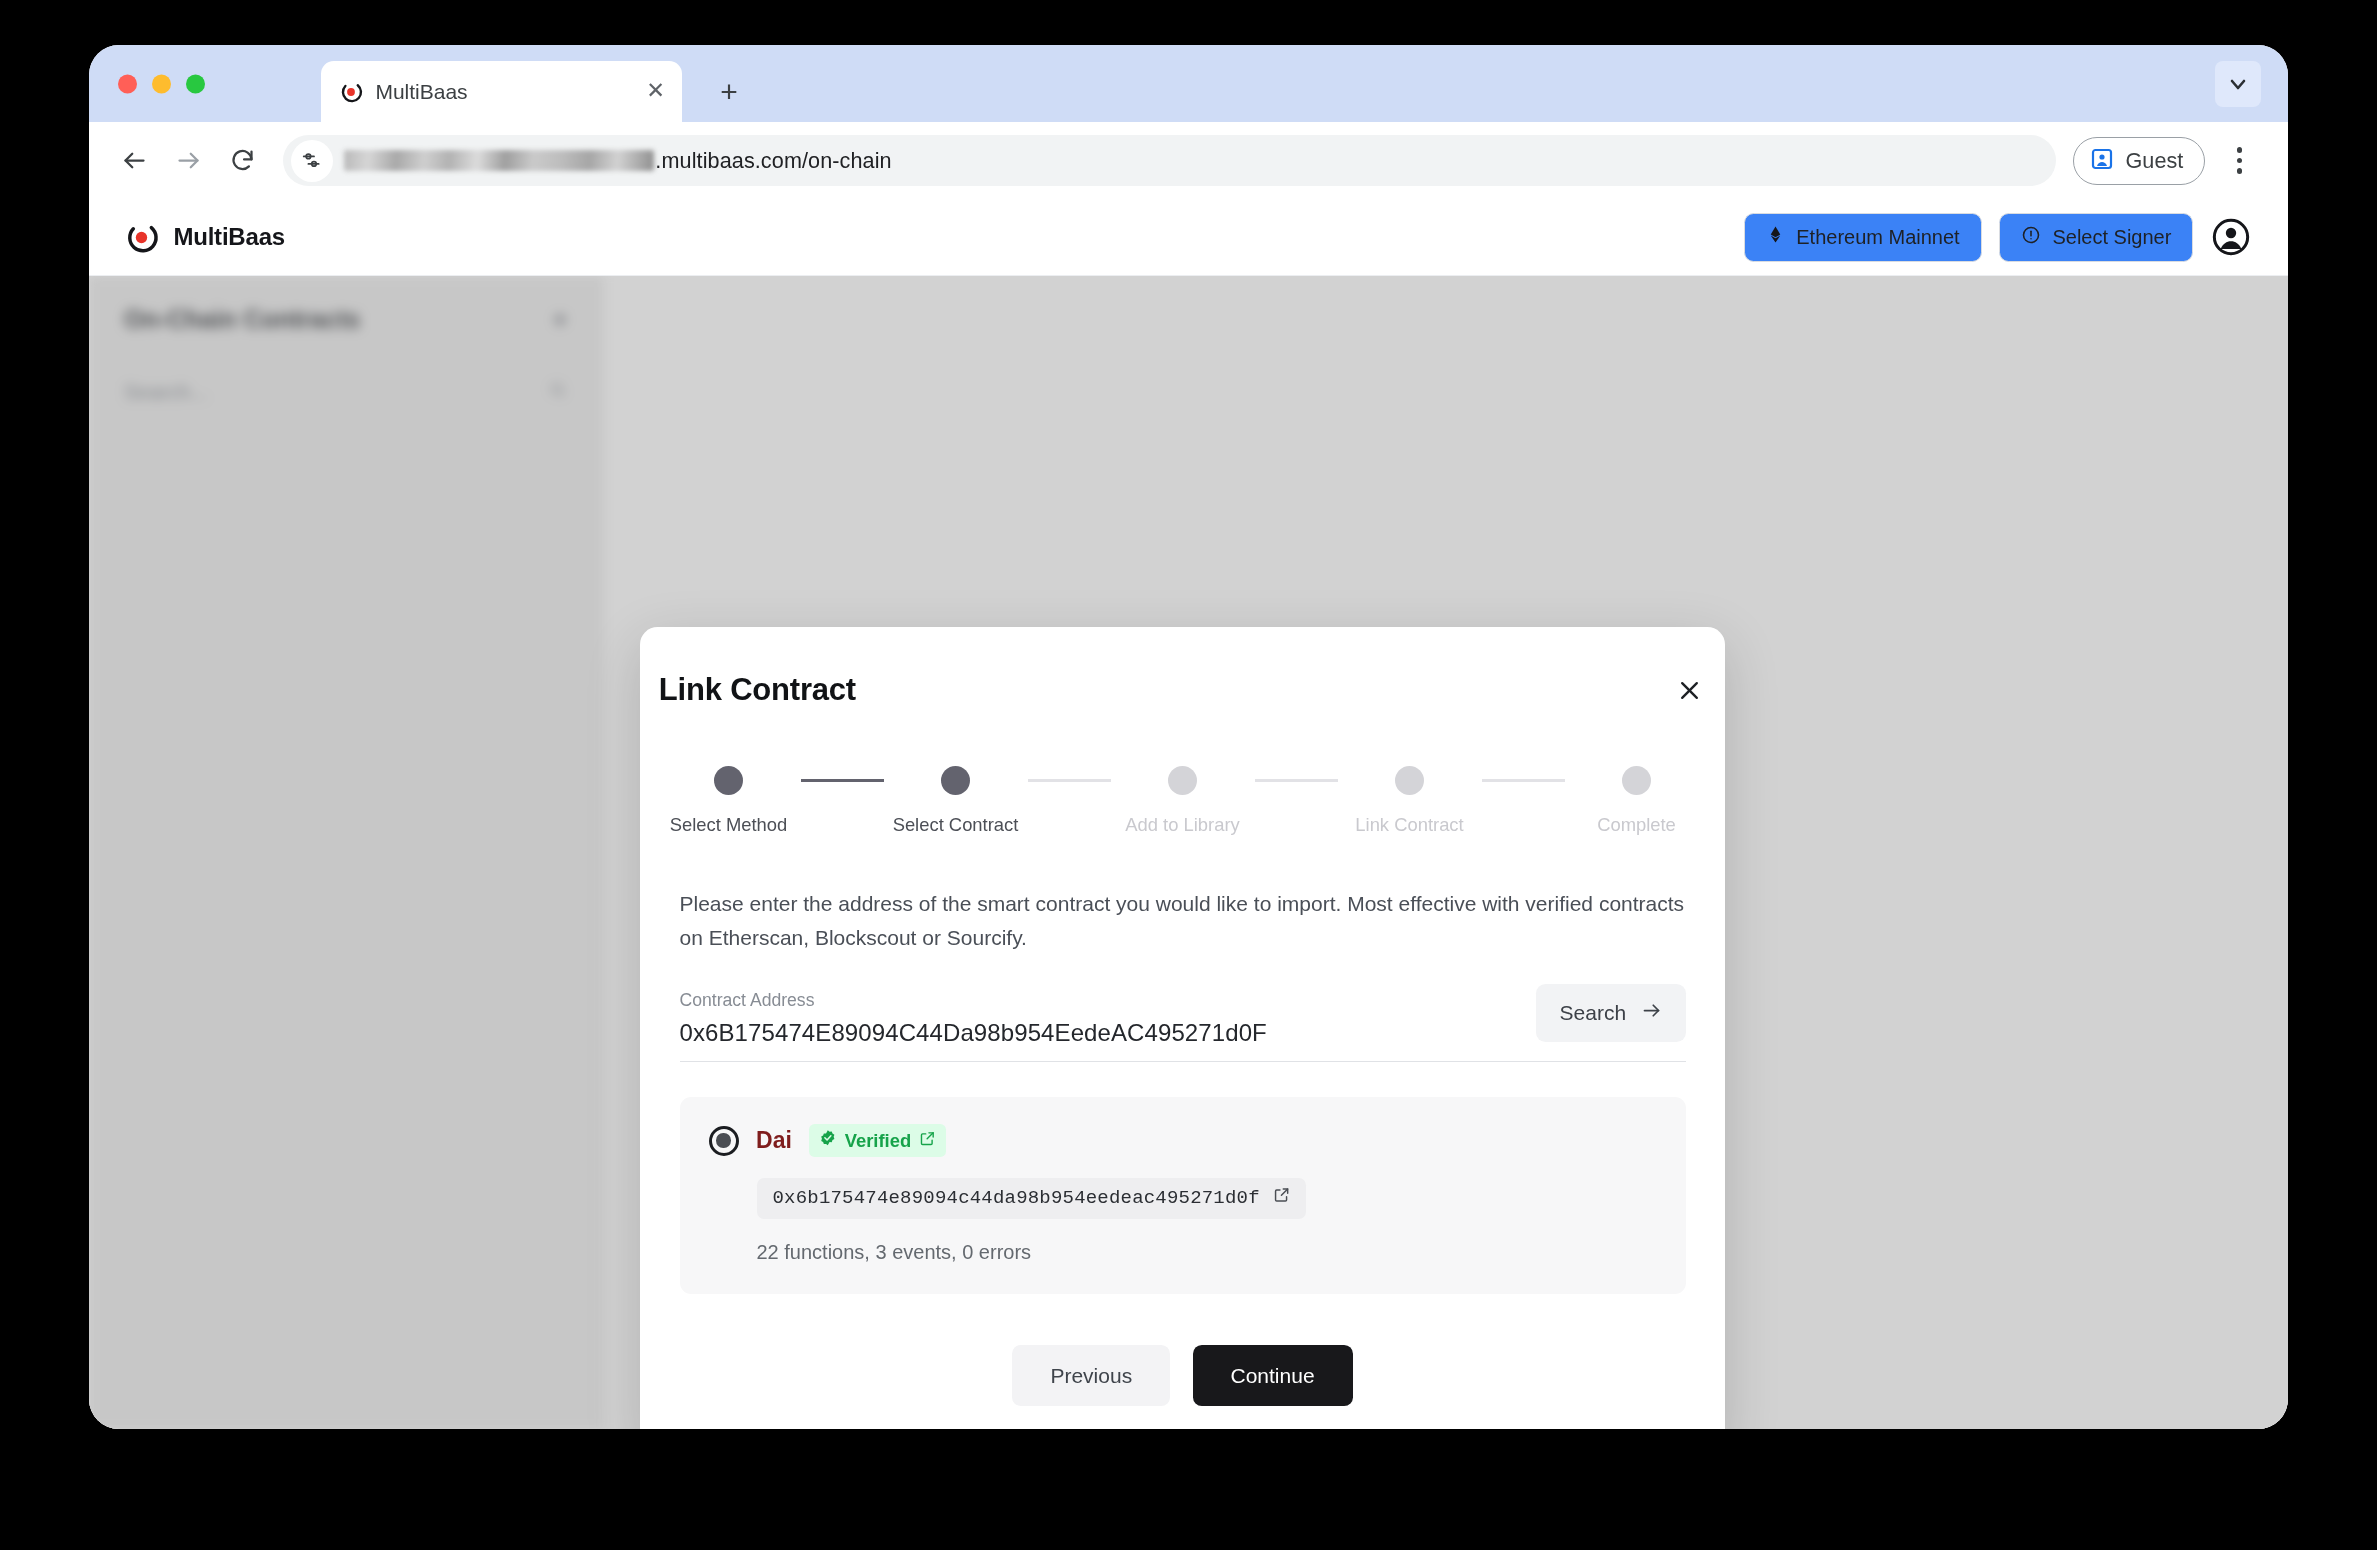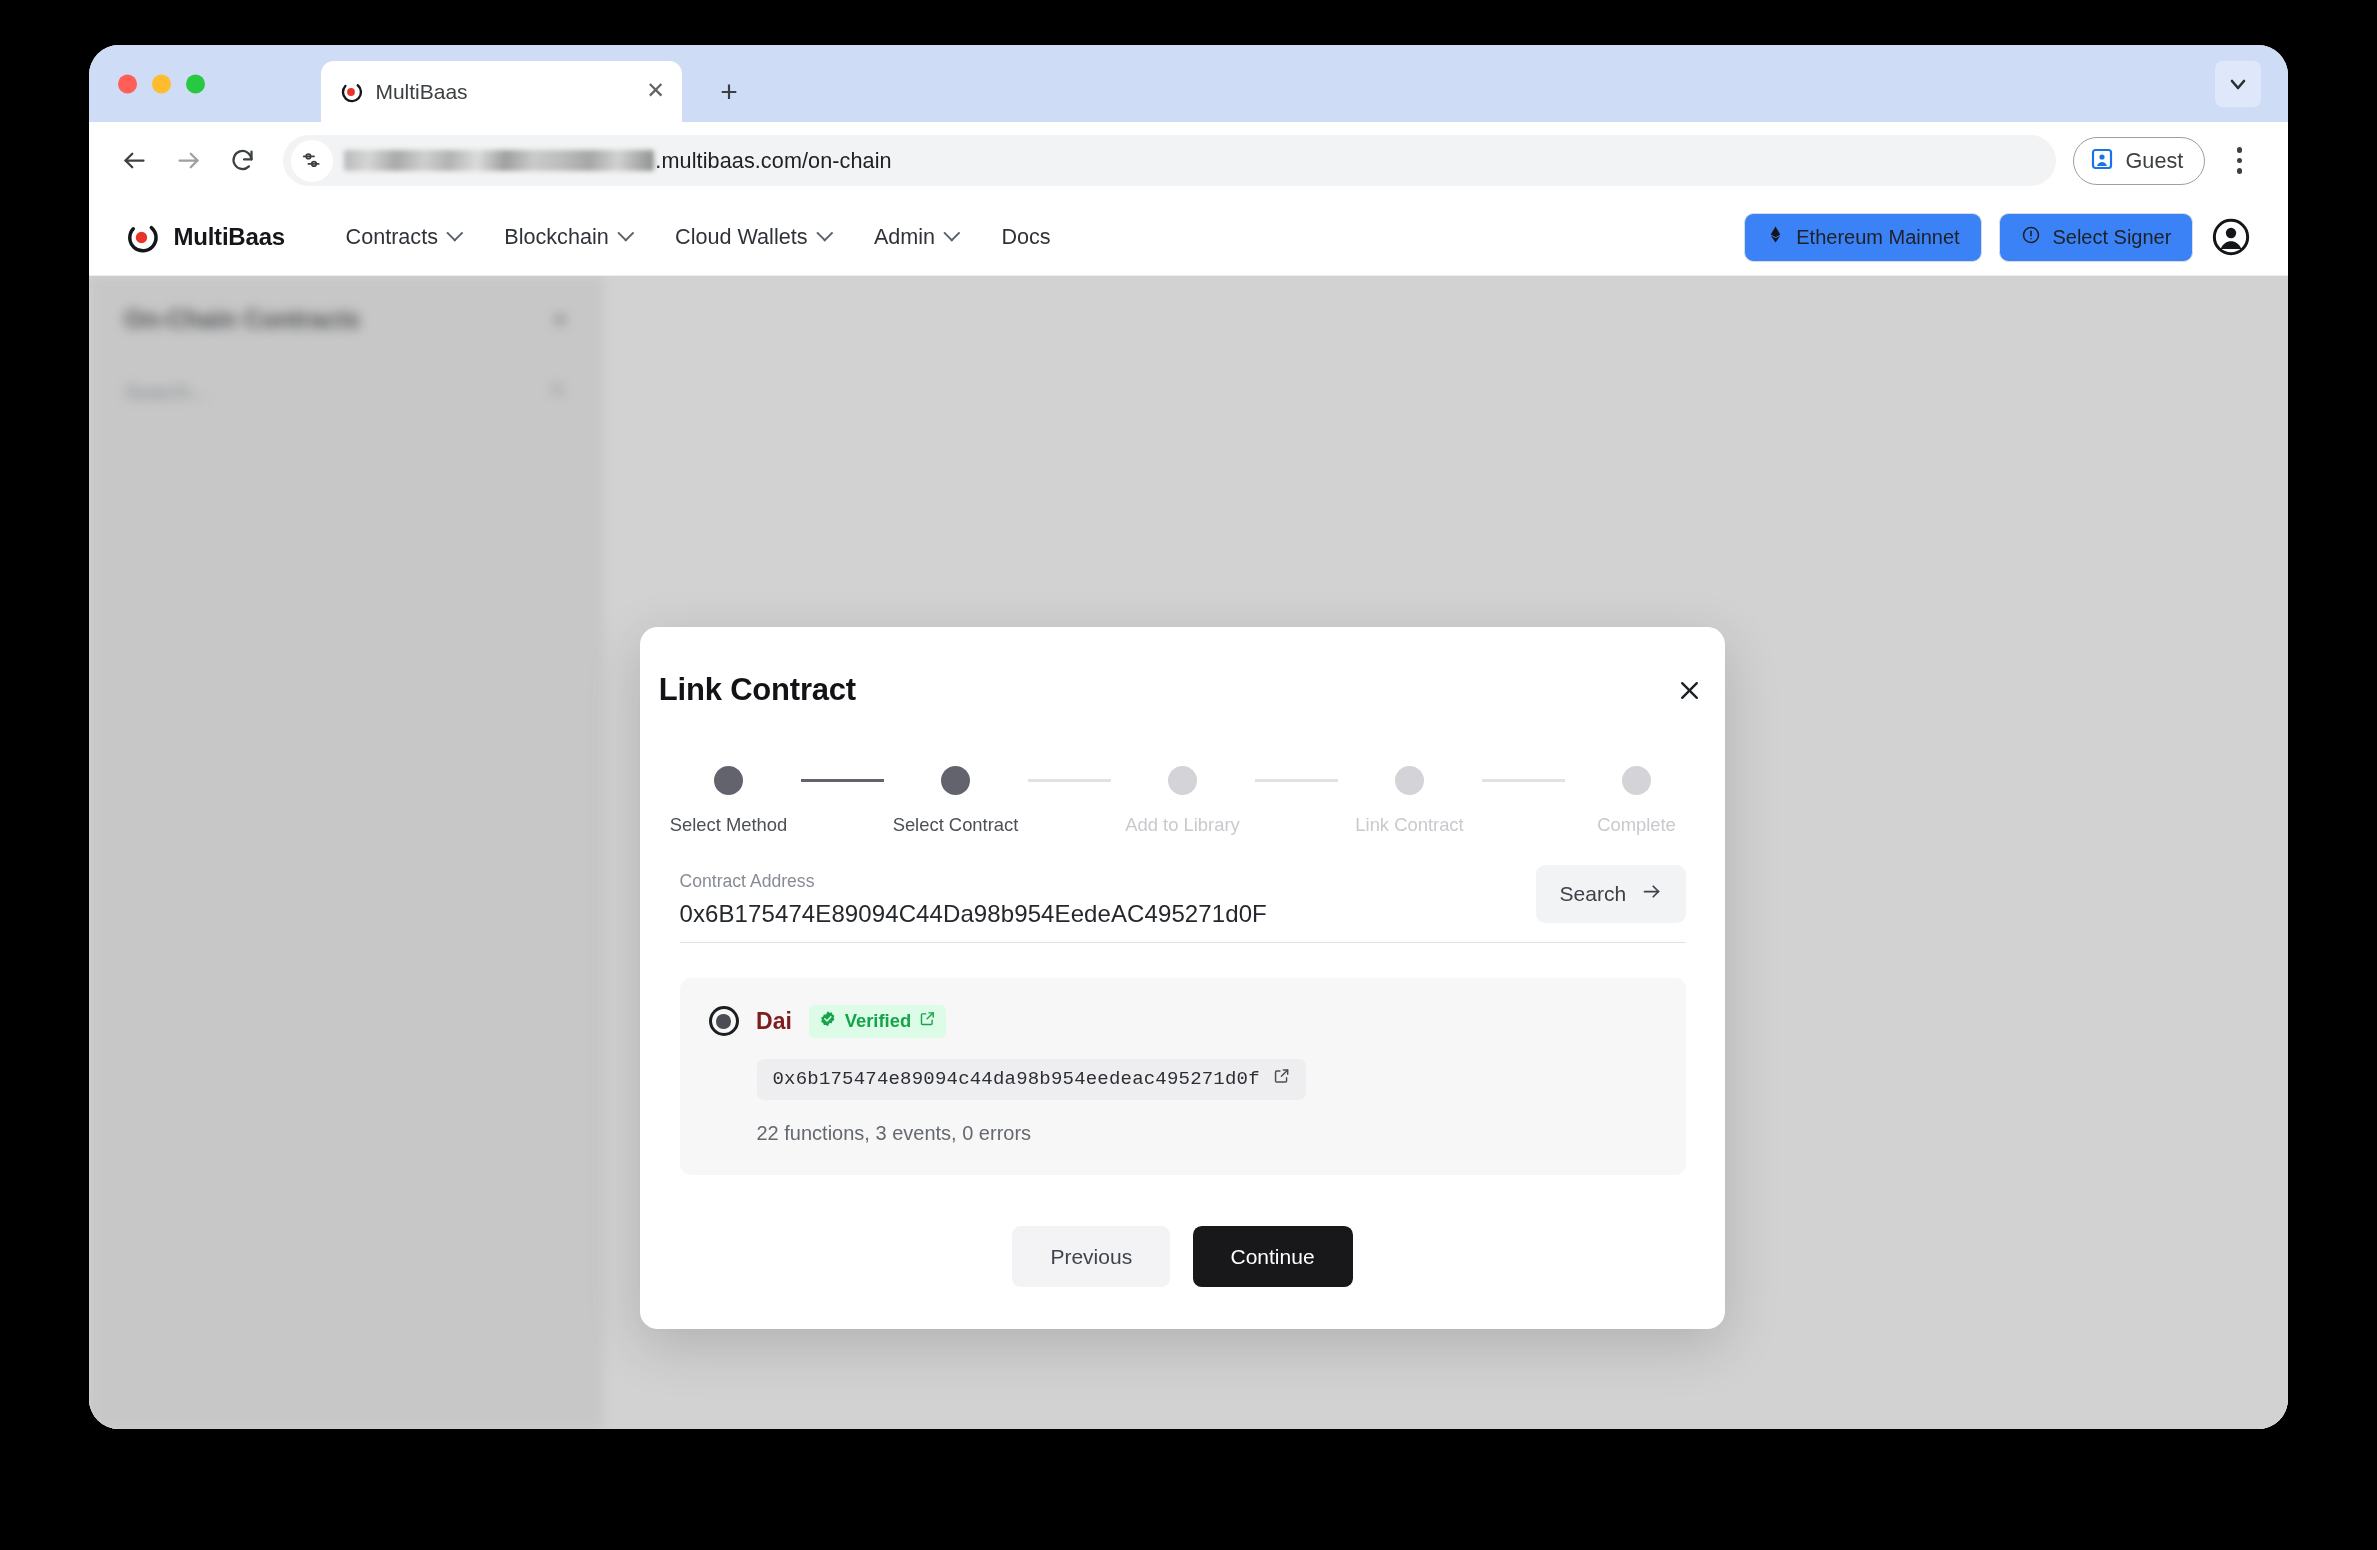--- a/index.html
+++ b/index.html
@@ -490,41 +490,20 @@
       <div class="brand">
         <span class="brand-mark">
           <svg viewBox="0 0 32 32" width="35" height="35">
             <path d="M25 7 A12 12 0 1 1 8.5 8" fill="none" stroke="#15161a" stroke-width="3.2" stroke-linecap="round"></path>
             <circle cx="16" cy="16" r="5.2" fill="#e8342a"></circle>
           </svg>
         </span>
         <span class="brand-name">MultiBaas</span>
       </div>
 
-      <div class="navitems">
-        <div class="navitem">
-          <span>Contracts</span>
-          <span class="chev"></span>
-        </div>
-        <div class="navitem">
-          <span>Blockchain</span>
-          <span class="chev"></span>
-        </div>
-        <div class="navitem">
-          <span>Cloud Wallets</span>
-          <span class="chev"></span>
-        </div>
-        <div class="navitem">
-          <span>Admin</span>
-          <span class="chev"></span>
-        </div>
-        <div class="navitem">
-          <span>Docs</span>
-        </div>
-      </div>
 
       <div class="nav-right">
         <div class="pill">
           <span>
             <svg viewBox="0 0 24 24" width="19" height="19">
               <path d="M12 2 L18 12 L12 15.5 L6 12 Z" fill="#15161a"></path>
               <path d="M12 16.8 L18 13.3 L12 22 L6 13.3 Z" fill="#15161a"></path>
             </svg>
           </span>
           <span>Ethereum Mainnet</span>
@@ -602,20 +581,21 @@
           <div class="step-dot"></div>
           <div class="step-label">Link Contract</div>
         </div>
         <div class="step-line"></div>
         <div class="step">
           <div class="step-dot"></div>
           <div class="step-label">Complete</div>
         </div>
       </div>
 
+      <div class="modal-desc">Please enter the address of the smart contract you would like to import. Most effective with verified contracts on Etherscan, Blockscout or Sourcify.</div>
 
       <div class="field-wrap">
         <div class="field-label">Contract Address</div>
         <div class="field-row">
           <div class="field-value" placeholder="0x...">0x6B175474E89094C44Da98b954EedeAC495271d0F</div>
         </div>
         <div class="search-btn">
           <span>Search</span>
           <span>
             <svg viewBox="0 0 24 24" width="21" height="21" fill="none" stroke="#3d4148" stroke-width="2" stroke-linecap="round" stroke-linejoin="round">

